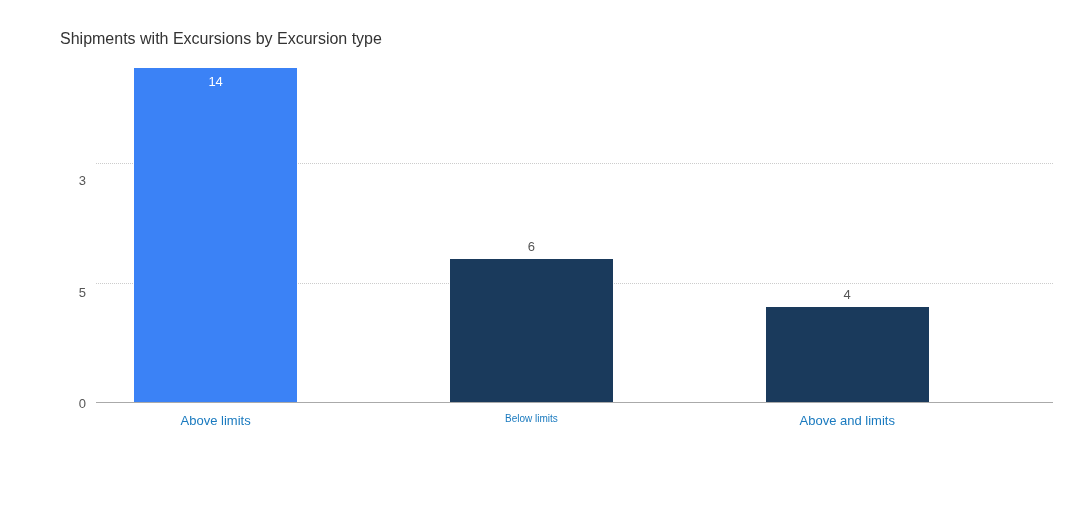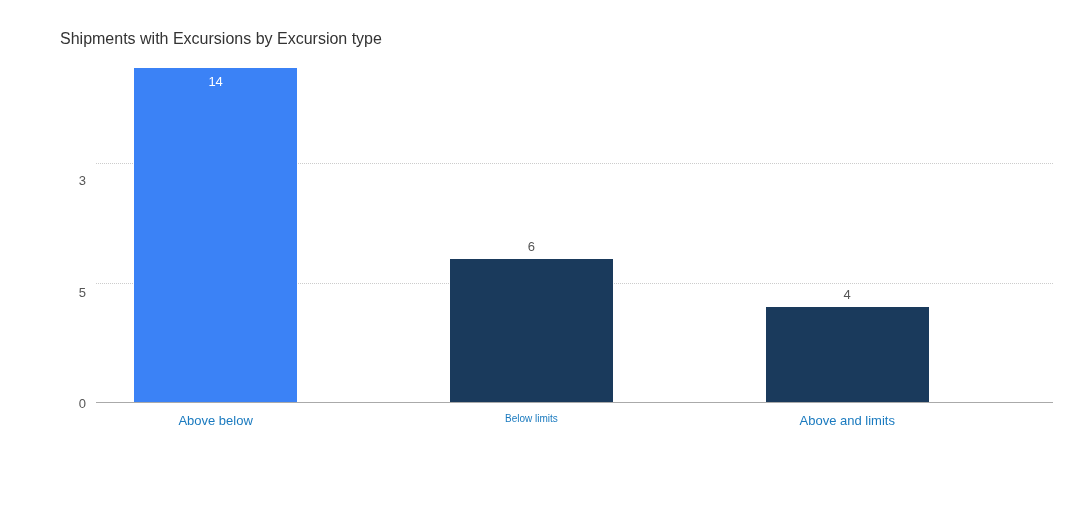--- a/index.html
+++ b/index.html
@@ -51,19 +51,19 @@
       <div style="position:absolute; bottom:0; left:37%; width:17%; height:42.86%; background:#1a3a5c; display:flex; align-items:flex-start; justify-content:center;">
         <span style="color:#555; font-size:13px; margin-top:-20px;">6</span>
       </div>
 
       <div style="position:absolute; bottom:0; left:70%; width:17%; height:28.57%; background:#1a3a5c; display:flex; align-items:flex-start; justify-content:center;">
         <span style="color:#555; font-size:13px; margin-top:-20px;">4</span>
       </div>
     </div>
 
     <div style="position:absolute; bottom:0; left:36px; right:0; height:38px;">
-      <span style="position:absolute; left:calc(4% + 8.5%); transform:translateX(-50%); font-size:13px; color:#1a7abf; top:8px;">Above below</span>
+      <span style="position:absolute; left:calc(4% + 8.5%); transform:translateX(-50%); font-size:13px; color:#1a7abf; top:8px;">Above limits</span>
       <span style="position:absolute; left:calc(37% + 8.5%); transform:translateX(-50%); font-size:10px; color:#1a7abf; top:8px;">Below limits</span>
       <span style="position:absolute; left:calc(70% + 8.5%); transform:translateX(-50%); font-size:13px; color:#1a7abf; top:8px;">Above and limits</span>
     </div>
 
   </div>
 </div>
 
 </body></html>

